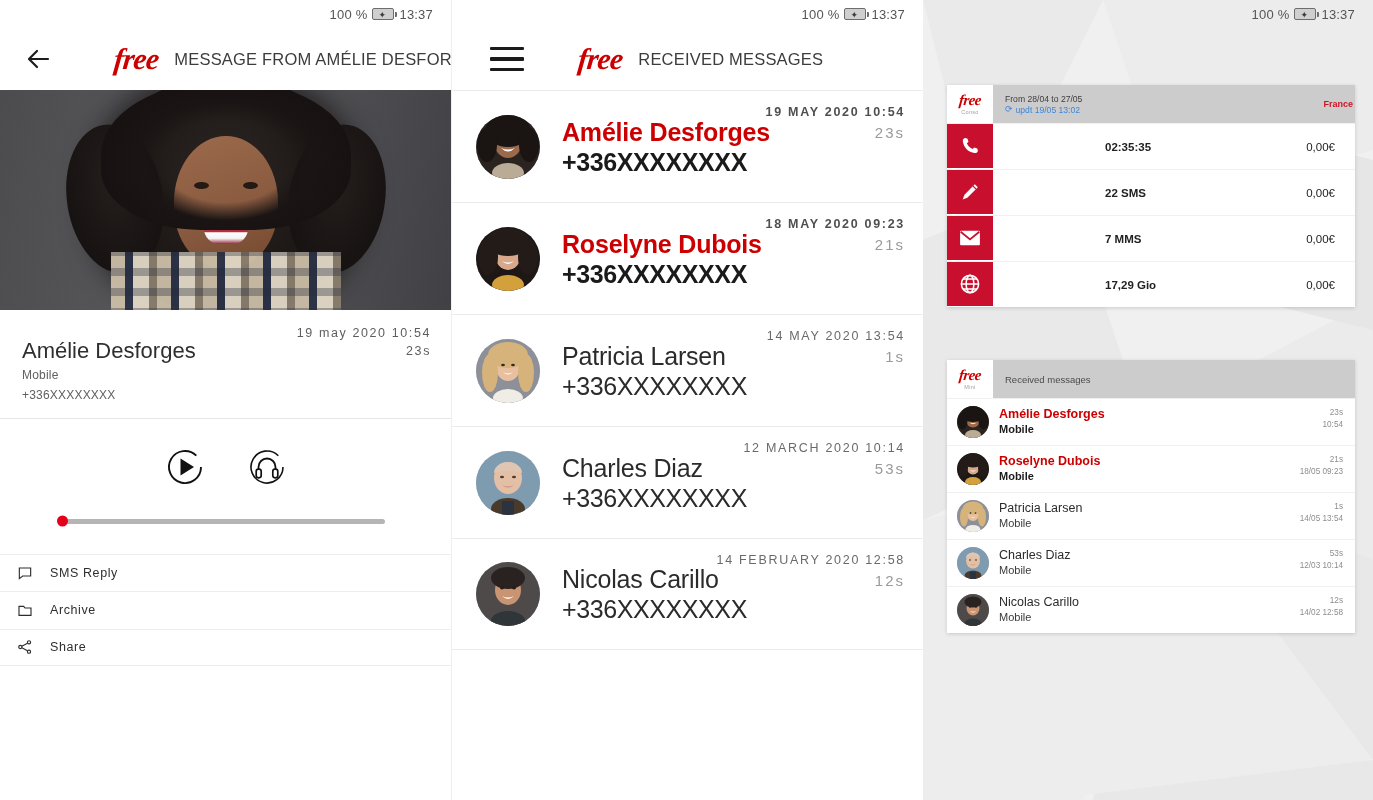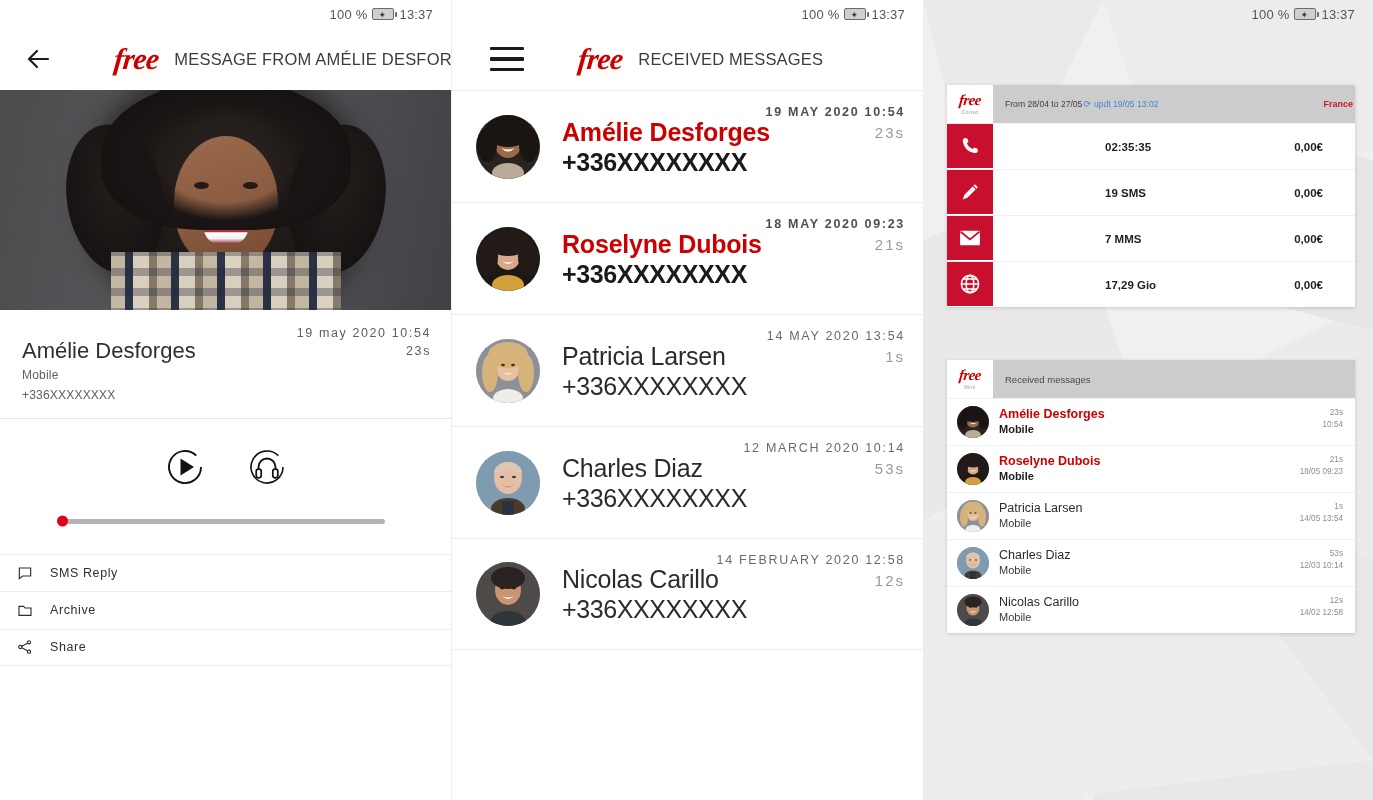--- a/index.html
+++ b/index.html
@@ -171,39 +171,39 @@
   }
   .w-logo-free {
     font-family:"Liberation Serif", serif; font-style:italic; font-weight:700;
     color:#cc0000; font-size:15px; line-height:1; letter-spacing:-.6px; transform:skewX(-6deg);
   }
   .w-logo-sub { font-size:5.5px; color:#a0a0a0; letter-spacing:.3px; margin-top:1px; }
   .w-head-body {
     flex:1; background:#cccccc; display:flex; align-items:center;
     padding: 0 12px 0 12px; position:relative;
   }
-  .w-head-lines { display:flex; flex-direction:row; gap:1px; }
+  .w-head-lines { display:flex; flex-direction:column; gap:1px; }
   .w-head-l1 { font-size:8.6px; color:#3d3d3d; }
   .w-head-l2 { font-size:8.6px; color:#3f86d8; display:flex; align-items:center; gap:3px; }
   .refresh-ico { font-size:9px; color:#3f86d8; line-height:1; }
   .w-head-right {
     position:absolute; right: 2px; top:50%; transform:translateY(-50%);
     font-size: 9px; font-weight:700; color:#cc1628;
   }
   .w-head-title { font-size: 9.5px; color:#4b4b4b; }
 
   .conso-row { display:flex; align-items:stretch; height: 46px; border-top:1px solid #f0f0f0; }
   .conso-ico {
     width: 46px; background:#c8102e; color:#fff; flex:none;
     display:flex; align-items:center; justify-content:center;
     border-bottom:1.5px solid #fff;
   }
   .conso-body { flex:1; display:flex; align-items:center; position:relative; background:#fff; }
   .conso-val { position:absolute; left: 112px; font-size: 11.5px; font-weight:700; color:#222; }
-  .conso-price { position:absolute; right: 32px; font-size: 11.5px; font-weight:700; color:#222; }
+  .conso-price { position:absolute; right: 20px; font-size: 11.5px; font-weight:400; color:#222; }
 
   .mrow { display:flex; align-items:center; gap:10px; padding: 7px 12px 7px 10px; border-top:1px solid #f0f0f0; position:relative; cursor:pointer;}
   .mrow:first-of-type { border-top:none; }
   .m-av { width:32px; height:32px; border-radius:50%; flex:none; overflow:hidden; position:relative; background:#c9c9cd; }
   .m-txt { display:flex; flex-direction:column; }
   .m-name { font-size:12.5px; font-weight:700; color:#cc0000; line-height:1.25; }
   .m-name.read { color:#2b2b2b; font-weight:400; font-size:12.5px;}
   .m-sub { font-size:11px; font-weight:700; color:#1d1d1d; line-height:1.25; }
   .m-sub.read { font-weight:400; color:#3a3a3a; }
   .m-meta { position:absolute; right:12px; top:8px; text-align:right; font-size:8.2px; color:#8d8d8d; line-height:1.45; }
@@ -510,21 +510,21 @@
       </div>
 
       <div class="conso-row">
         <div class="conso-ico">
           <svg width="20" height="20" viewBox="0 0 24 24">
               <path d="M17.8 2.6 21.4 6.2 8.8 18.8 3.2 21 5.4 15.4Z" fill="#fff"></path>
               <path d="M15.6 4.8 19.2 8.4" stroke="#c8102e" stroke-width="1.3"></path>
             </svg>
         </div>
         <div class="conso-body">
-          <span class="conso-val">19 SMS</span>
+          <span class="conso-val">22 SMS</span>
           <span class="conso-price">0,00€</span>
         </div>
       </div>
 
       <div class="conso-row">
         <div class="conso-ico">
           <svg width="22" height="18" viewBox="0 0 24 20">
               <rect x="1" y="2" width="22" height="16" rx="1" fill="#fff"></rect>
               <path d="M1.6 3 12 11.5 22.4 3" fill="none" stroke="#c8102e" stroke-width="2"></path>
             </svg>

